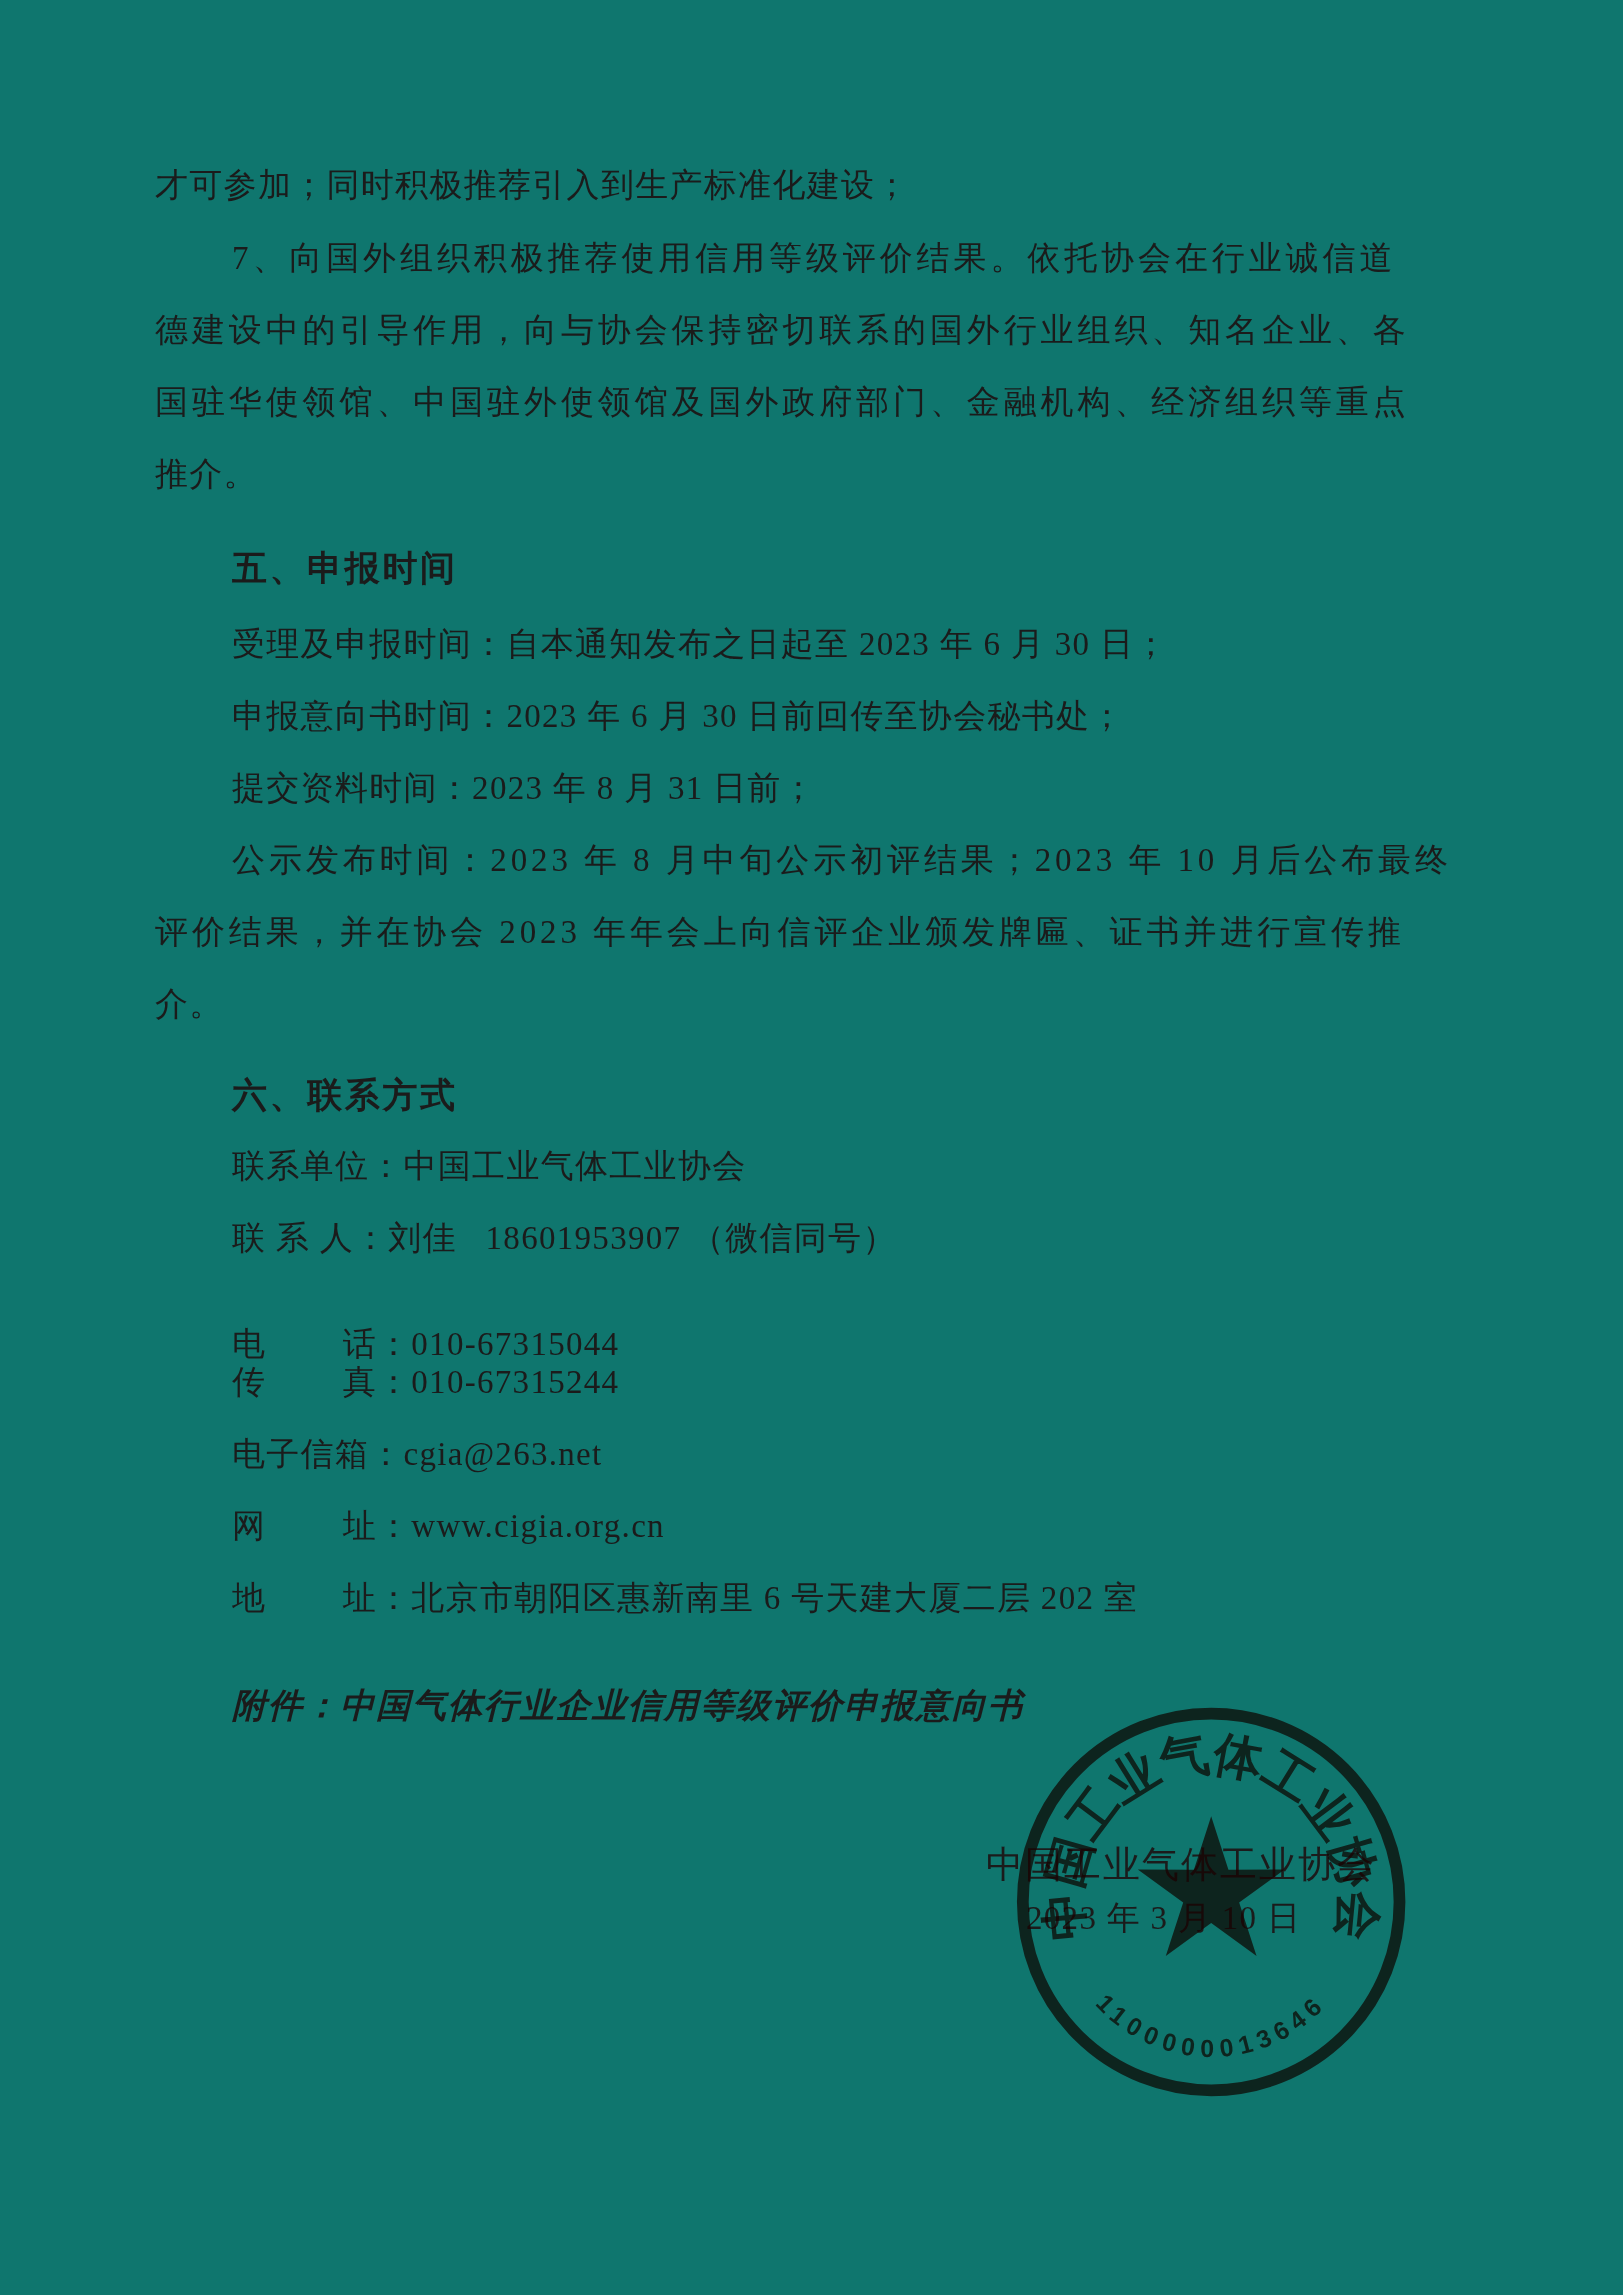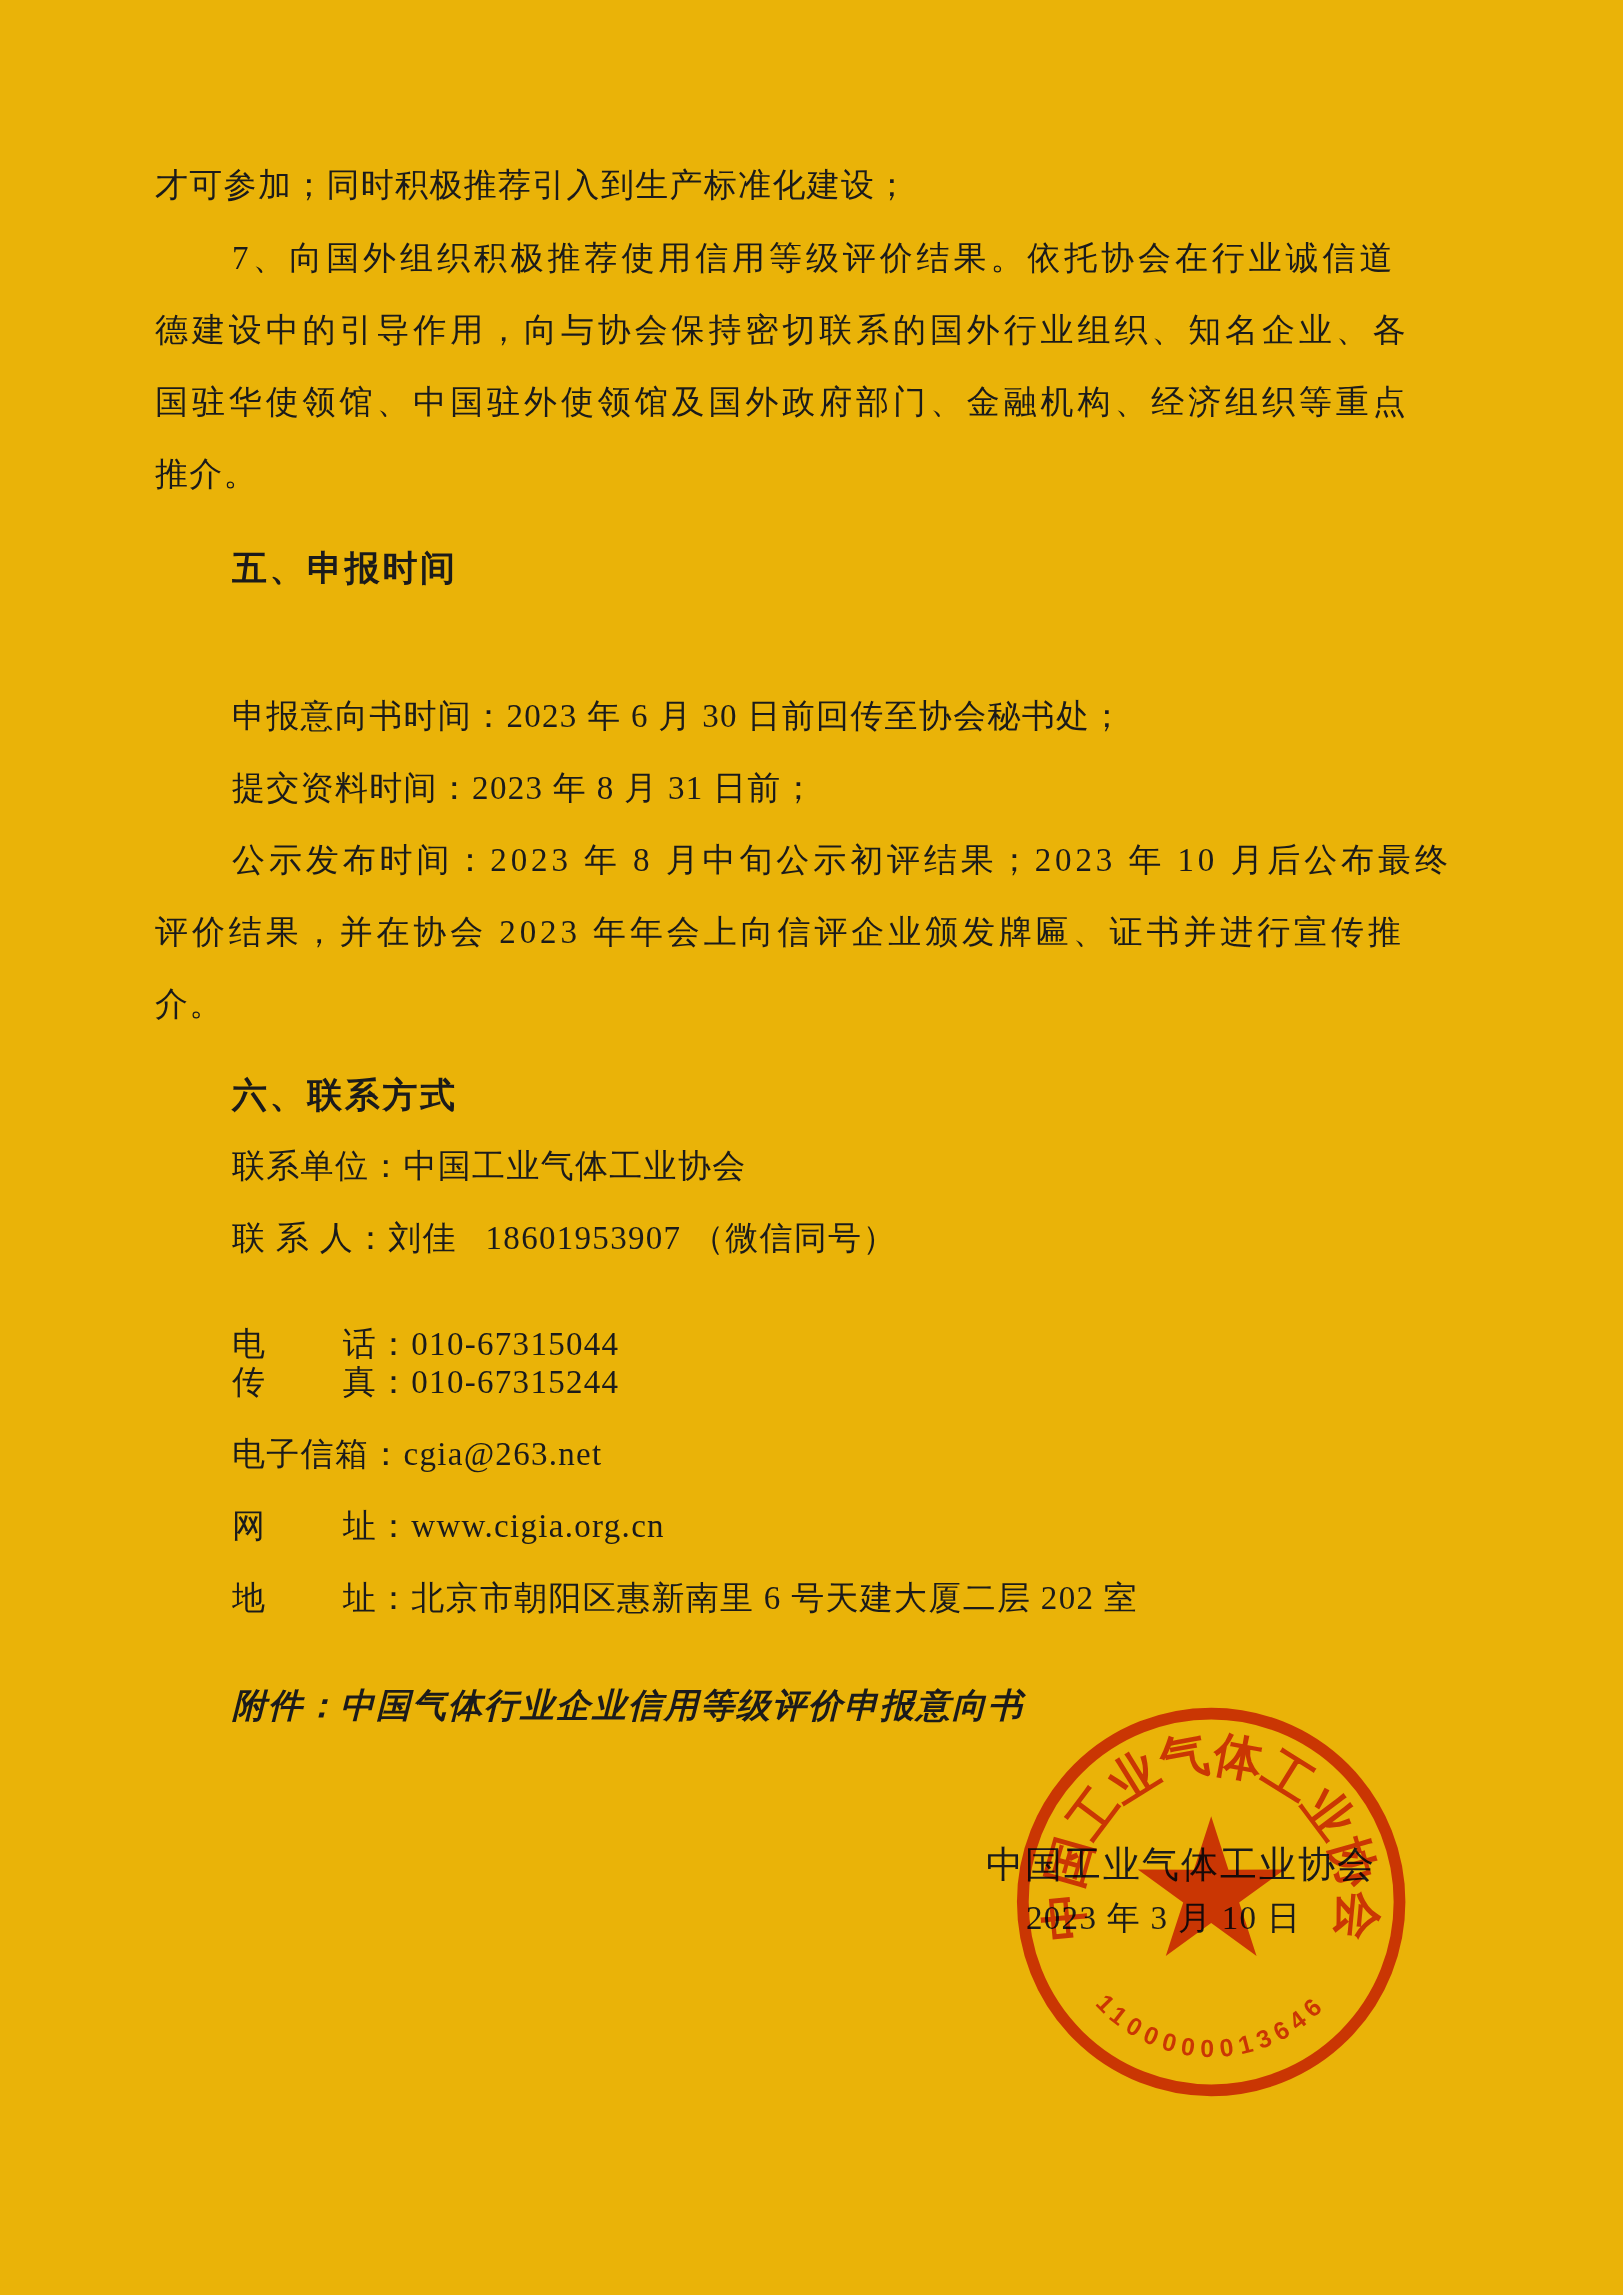--- a/index.html
+++ b/index.html
@@ -1,20 +1,20 @@
 <!DOCTYPE html>
 <html style="font-size:10.5px"><head>
 <meta charset="utf-8">
 <style>
   html,body{margin:0;padding:0;background:#9a9a9a;}
   .page{
     position:relative;
     width:1623px;height:2295px;
     margin:0 auto;
-    background:#eab308;
+    background:#0f766e;
     font-family:"Liberation Serif","DejaVu Serif",serif;
     color:#1b1b1b;
     overflow:hidden;
   }
   .line{
     position:absolute;
     font-size:33px;
     line-height:39px;
     letter-spacing:1.3px;
     white-space:pre;
@@ -78,20 +78,21 @@
 <div class="page">
 
   <div class="line l-intro">才可参加；同时积极推荐引入到生产标准化建设；</div>
 
   <div class="line just l-i7a">7、向国外组织积极推荐使用信用等级评价结果。依托协会在行业诚信道</div>
   <div class="line just l-i7c">国驻华使领馆、中国驻外使领馆及国外政府部门、金融机构、经济组织等重点</div>
   <div class="line just l-i7b">德建设中的引导作用，向与协会保持密切联系的国外行业组织、知名企业、各</div>
   <div class="line l-i7d">推介。</div>
 
   <div class="line heading l-h5">五、申报时间</div>
+  <div class="line l-s5a">受理及申报时间：自本通知发布之日起至 2023 年 6 月 30 日；</div>
   <div class="line l-s5b">申报意向书时间：2023 年 6 月 30 日前回传至协会秘书处；</div>
   <div class="line l-s5c">提交资料时间：2023 年 8 月 31 日前；</div>
   <div class="line just l-s5d">公示发布时间：2023 年 8 月中旬公示初评结果；2023 年 10 月后公布最终</div>
   <div class="line just l-s5e">评价结果，并在协会 2023 年年会上向信评企业颁发牌匾、证书并进行宣传推</div>
   <div class="line l-s5f">介。</div>
 
   <div class="line heading l-h6">六、联系方式</div>
   <div class="line l-c0">联系单位：中国工业气体工业协会</div>
   <div class="line l-c1">联 系 人：刘佳   18601953907 （微信同号）</div>
   <div class="line l-c2">电        话：010-67315044</div>

